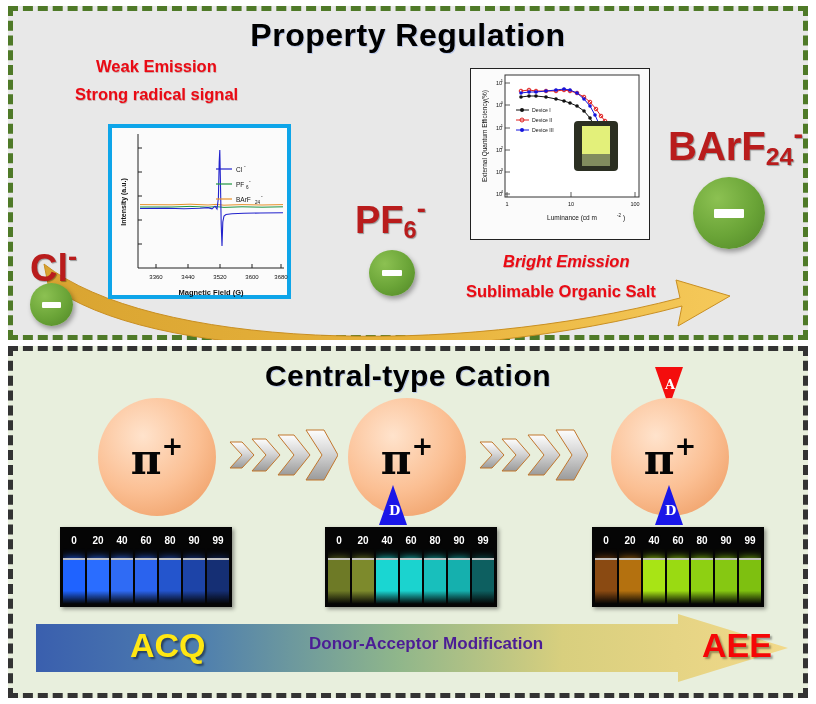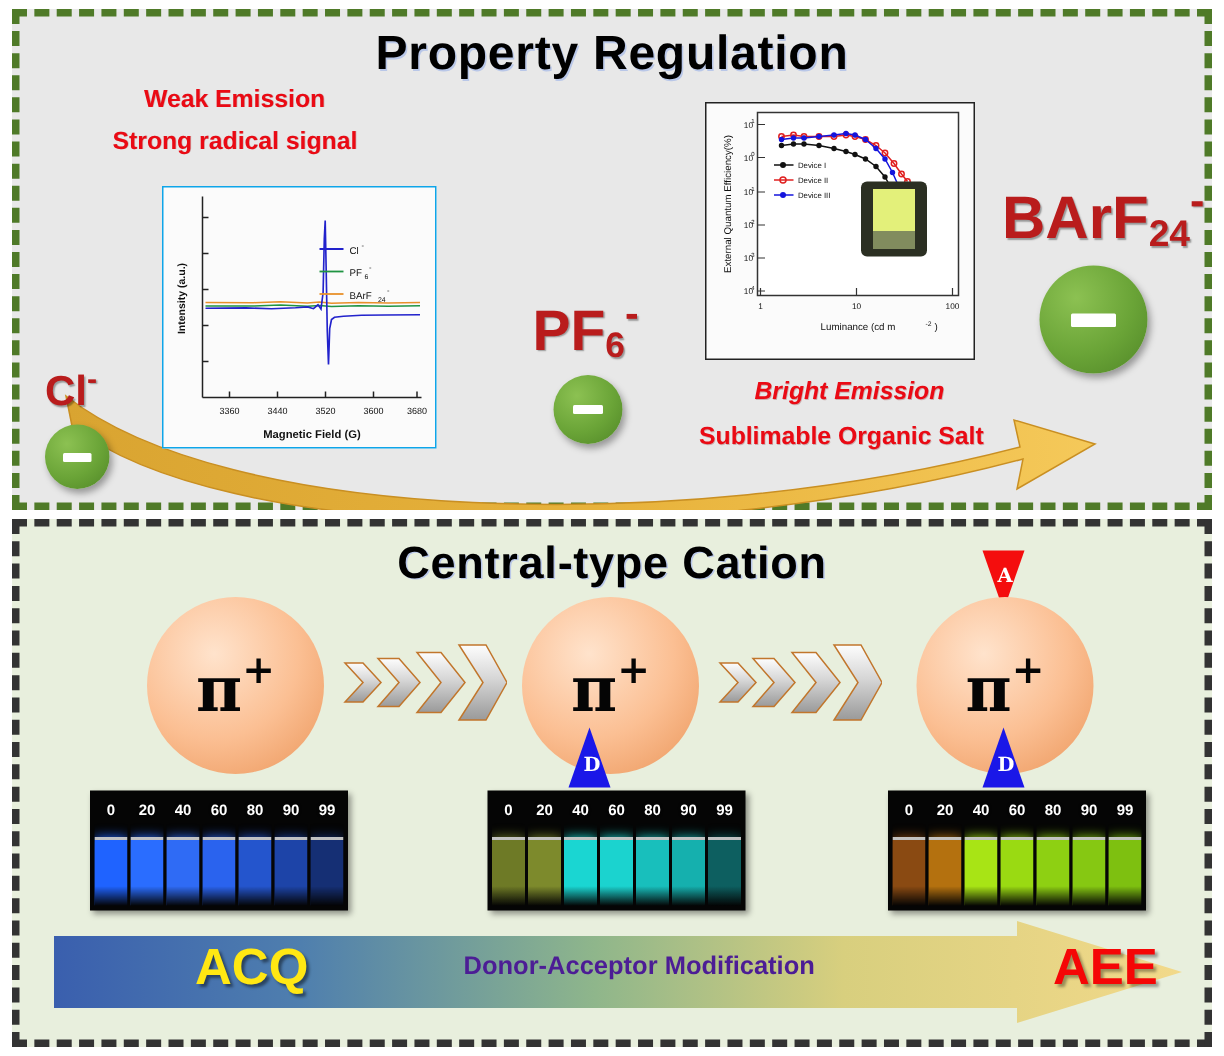--- a/index.html
+++ b/index.html
@@ -32,21 +32,21 @@
   .anion-ball{position:absolute;border-radius:50%;
     background:radial-gradient(circle at 34% 30%,#8cc152 0%,#6aa437 55%,#4f8526 100%);
     box-shadow:2px 3px 5px rgba(0,0,0,.35);display:flex;align-items:center;justify-content:center;}
   .anion-ball .minus{background:#fff;border-radius:1px;}
 
   
   #curve-arrow{position:absolute;left:30px;top:240px;width:760px;height:100px;}
 
   
   #epr-plot{position:absolute;left:108px;top:124px;width:183px;height:175px;
-    background:#fbfbfb;border:1px solid #0ea5e9;box-sizing:border-box;padding-left:13px;}
+    background:#fbfbfb;border:4px solid #0ea5e9;box-sizing:border-box;padding-left:13px;}
   #eqe-plot{position:absolute;left:470px;top:68px;width:180px;height:172px;
     background:#fbfbfb;border:1px solid #222;box-sizing:border-box;}
   .plt-svg{position:absolute;left:0;top:0;}
 
   
   .cation{position:absolute;width:118px;height:118px;border-radius:50%;
     background:radial-gradient(circle at 38% 32%,#ffe3cc 0%,#fbbf93 52%,#f2a873 78%,rgba(244,170,110,0) 100%);
     display:flex;align-items:center;justify-content:center;}
   .cation .pi{font-family:"DejaVu Serif",serif;font-size:42px;font-weight:bold;color:#050505;
     line-height:1;}
@@ -268,21 +268,21 @@
         <rect x="111" y="85" width="28" height="12" fill="#c9d88f" opacity=".55"></rect>
       </g>
 
       <text x="101" y="151" font-size="6.5" fill="#111" text-anchor="middle" font-family="Liberation Sans, sans-serif">Luminance (cd m</text>
       <text x="146" y="148" font-size="4.5" fill="#111" font-family="Liberation Sans, sans-serif">-2</text>
       <text x="152" y="151" font-size="6.5" fill="#111" font-family="Liberation Sans, sans-serif">)</text>
       <text x="16" y="67" font-size="6.5" fill="#111" text-anchor="middle" transform="rotate(-90 16 67)" font-family="Liberation Sans, sans-serif">External Quantum Efficiency(%)</text>
     </svg>
   </div>
 
-  <div class="anion-label" style="left:30px;top:243px;font-size:28px;">
+  <div class="anion-label" style="left:30px;top:243px;font-size:38px;">
     <span>Cl</span><sup>-</sup>
   </div>
   <div class="anion-ball" style="left:30px;top:283px;width:43px;height:43px;">
     <span class="minus" style="width:19px;height:6px;"></span>
   </div>
 
   <div class="anion-label" style="left:355px;top:195px;font-size:38px;">
     <span>PF</span><sub>6</sub><sup>-</sup>
   </div>
   <div class="anion-ball" style="left:369px;top:250px;width:46px;height:46px;">

